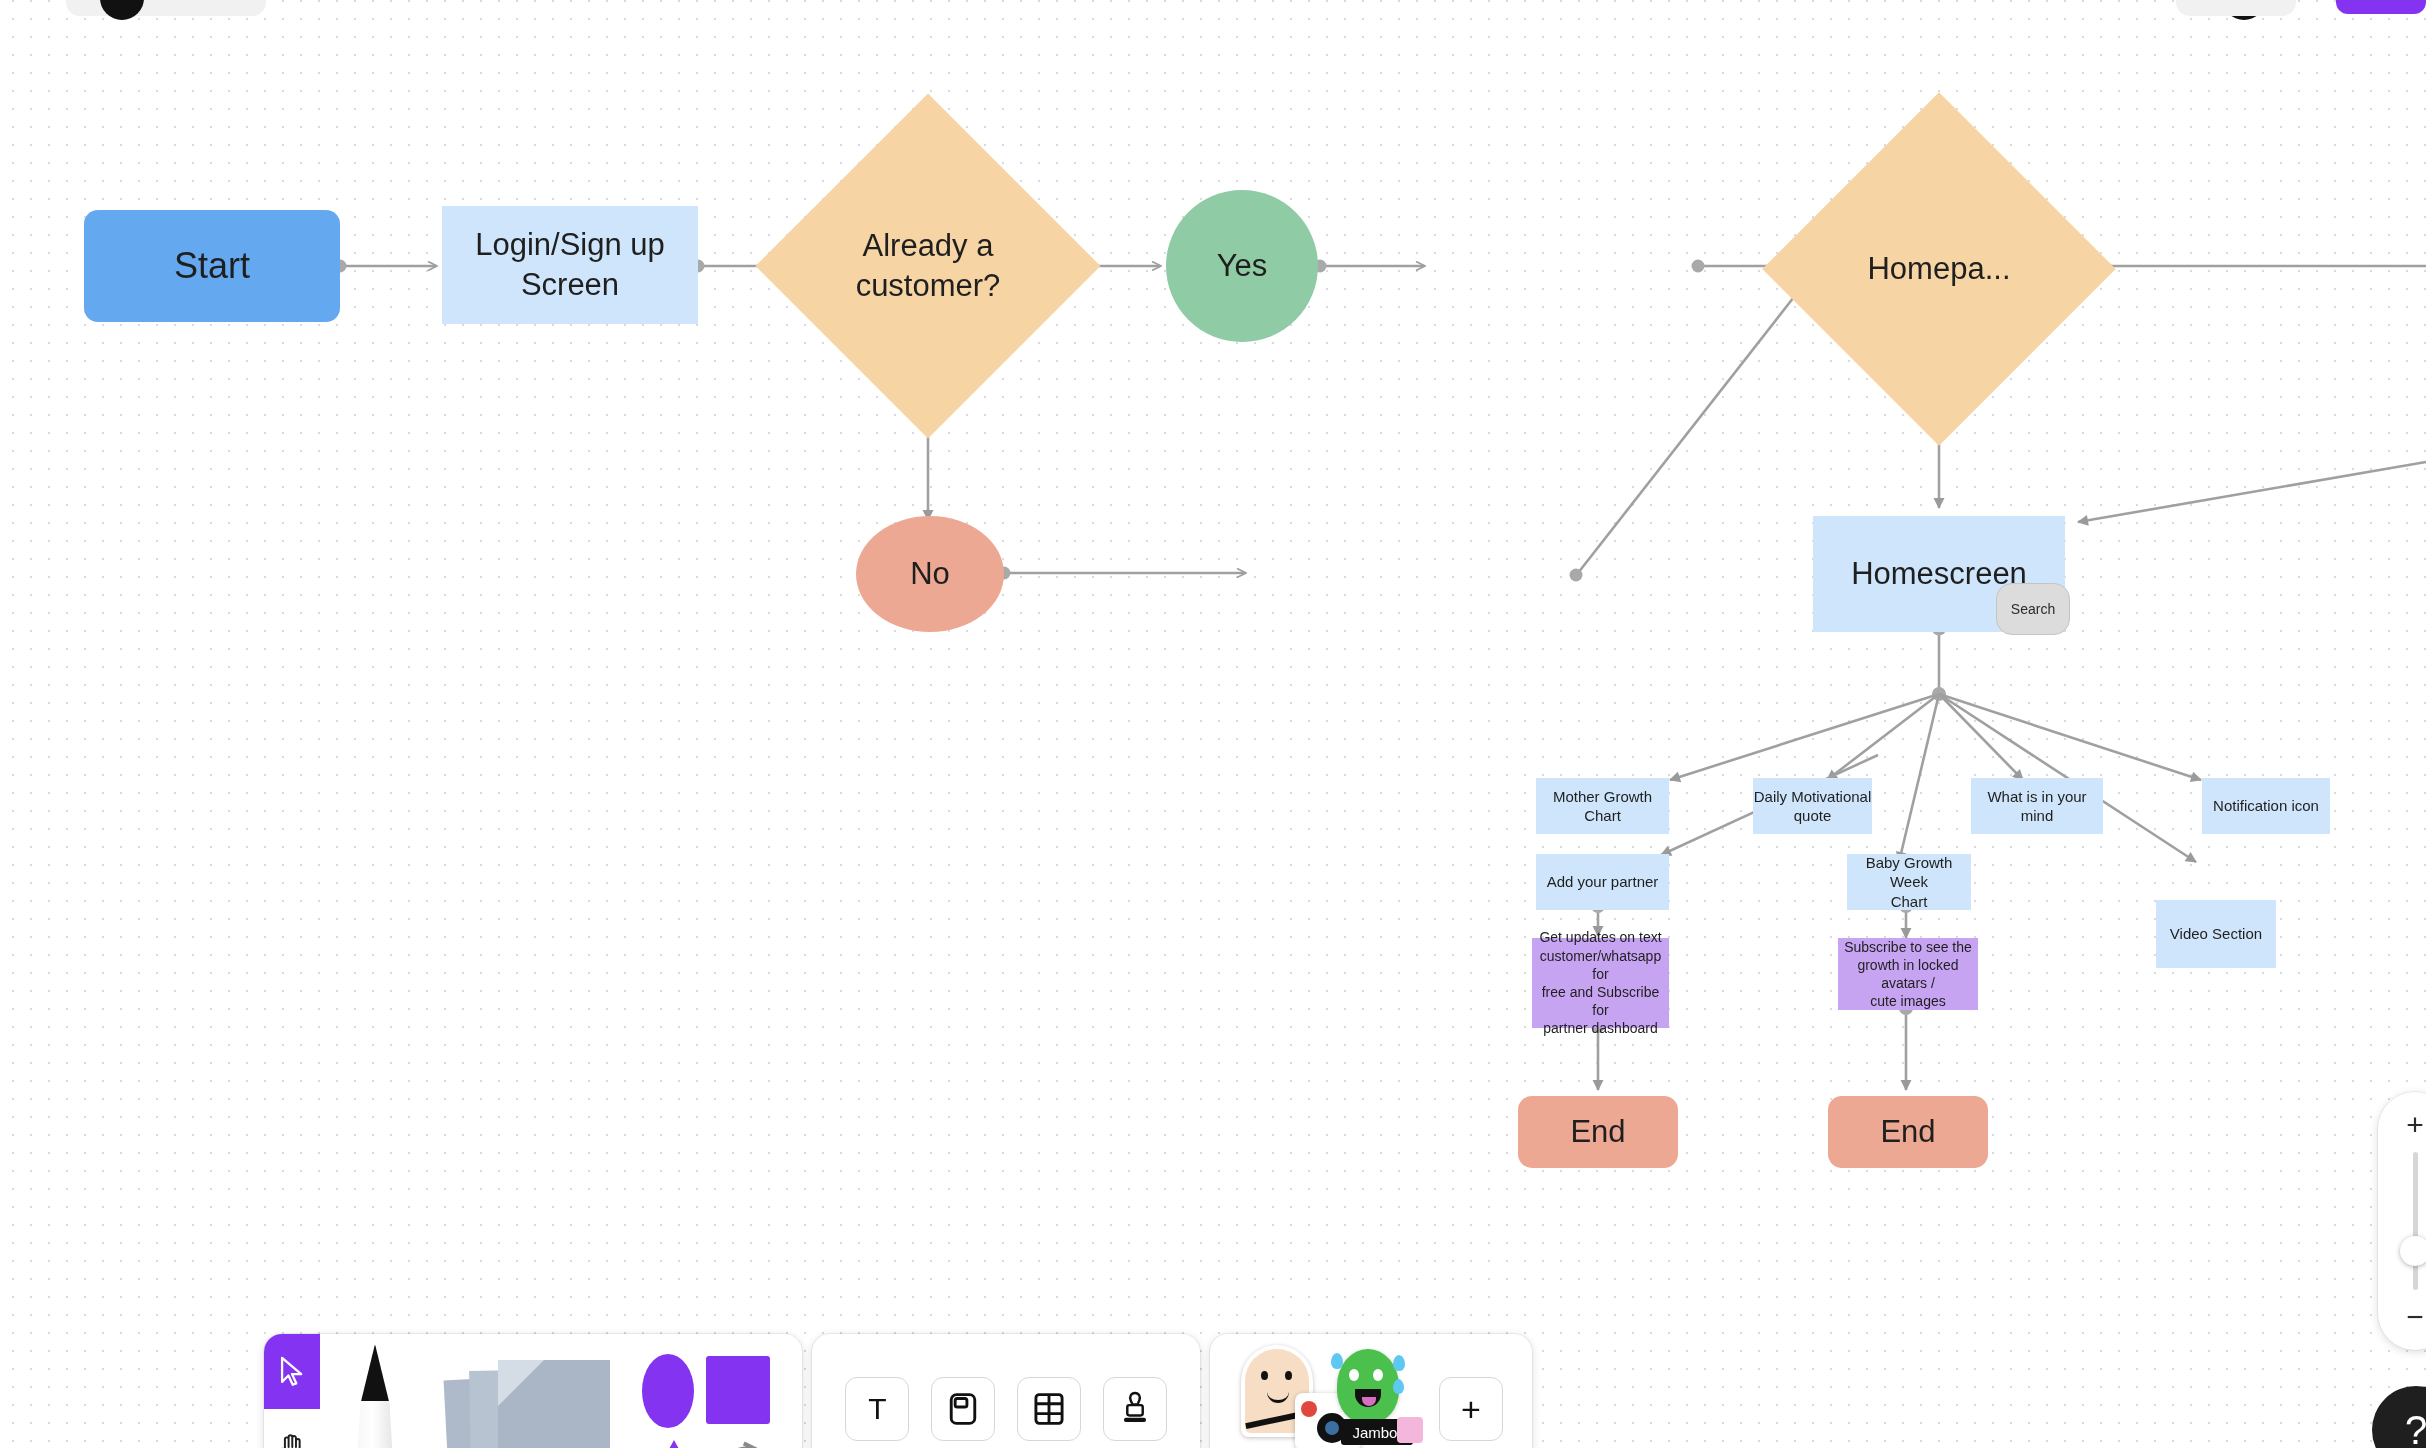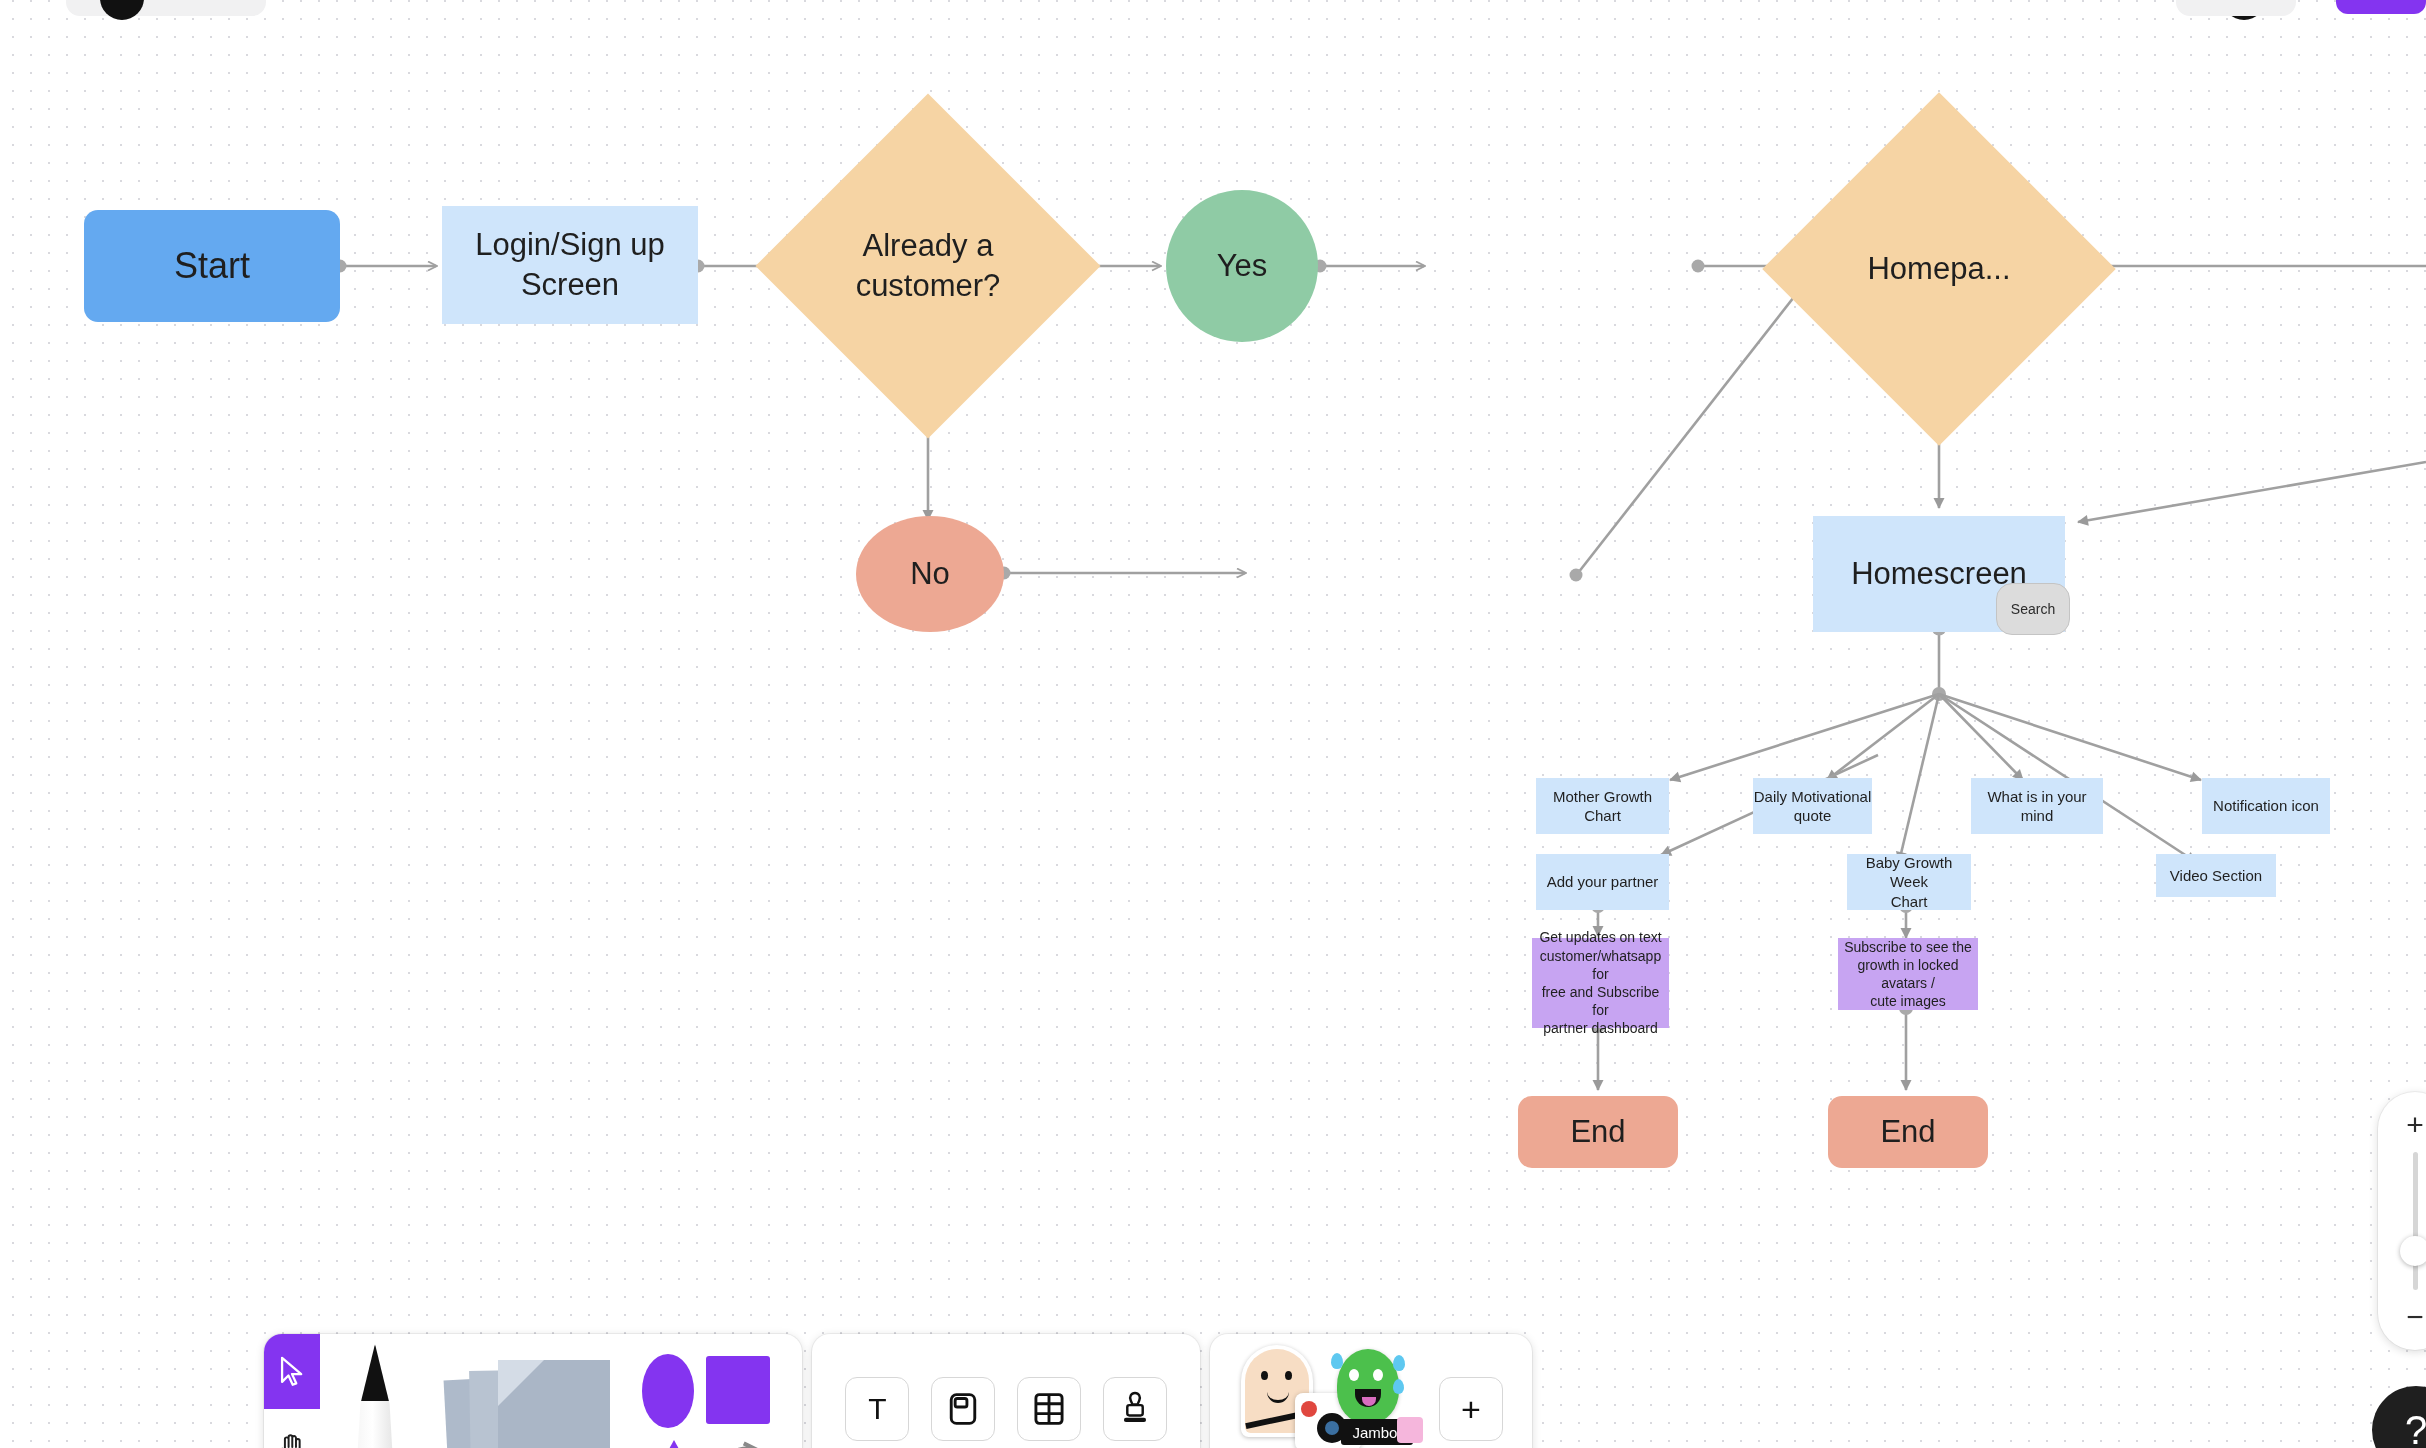--- a/index.html
+++ b/index.html
@@ -197,21 +197,21 @@
 
   <div class="node n-blue-sm" style="left:1971px; top:778px; width:132px; height:56px;">What is in your mind</div>
 
   <div class="node n-blue-sm" style="left:2202px; top:778px; width:128px; height:56px;">Notification icon</div>
 
   <div class="node n-blue-sm" style="left:1536px; top:854px; width:133px; height:56px;">Add your partner</div>
 
   <div class="node n-blue-sm" style="left:1847px; top:854px; width:124px; height:56px;">Baby Growth Week
 Chart</div>
 
-  <div class="node n-blue-sm" style="left:2156px; top:854px; width:120px; height:43px;">Video Section</div>
+  <div class="node n-blue-sm" style="left:2156px; top:900px; width:120px; height:68px;">Video Section</div>
 
   <div class="node n-purple" style="left:1532px; top:938px; width:137px; height:90px;">Get updates on text
 customer/whatsapp for
 free and Subscribe for
 partner dashboard</div>
 
   <div class="node n-purple" style="left:1838px; top:938px; width:140px; height:72px;">Subscribe to see the
 growth in locked avatars /
 cute images</div>
 

